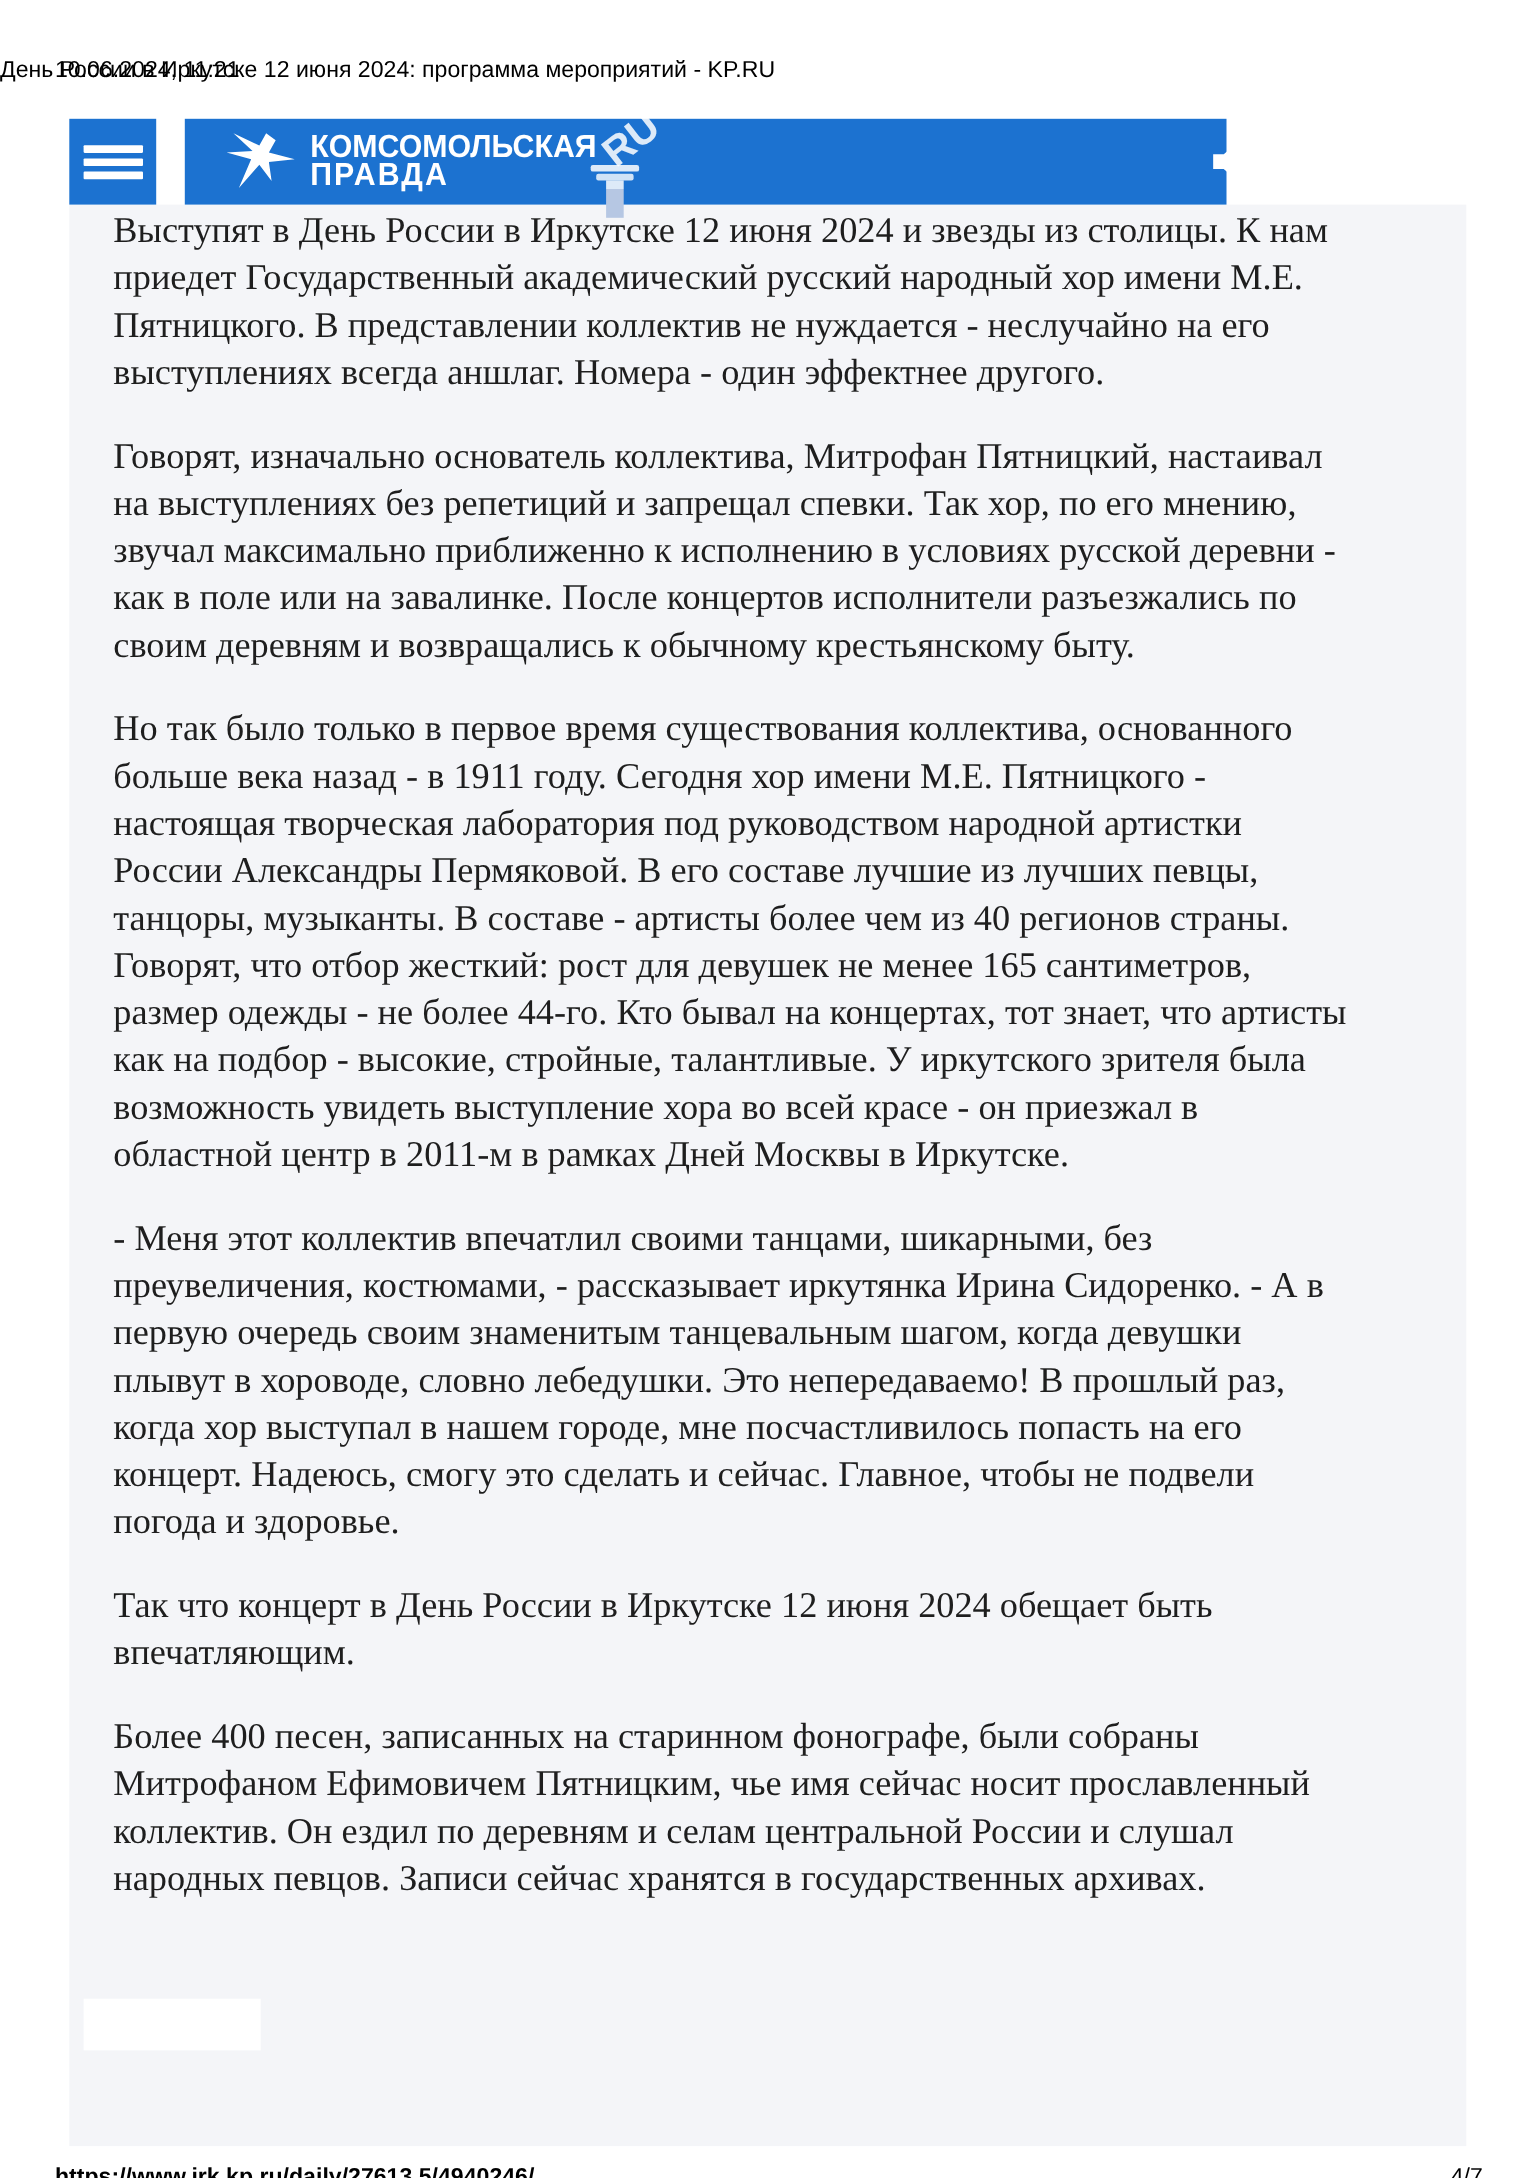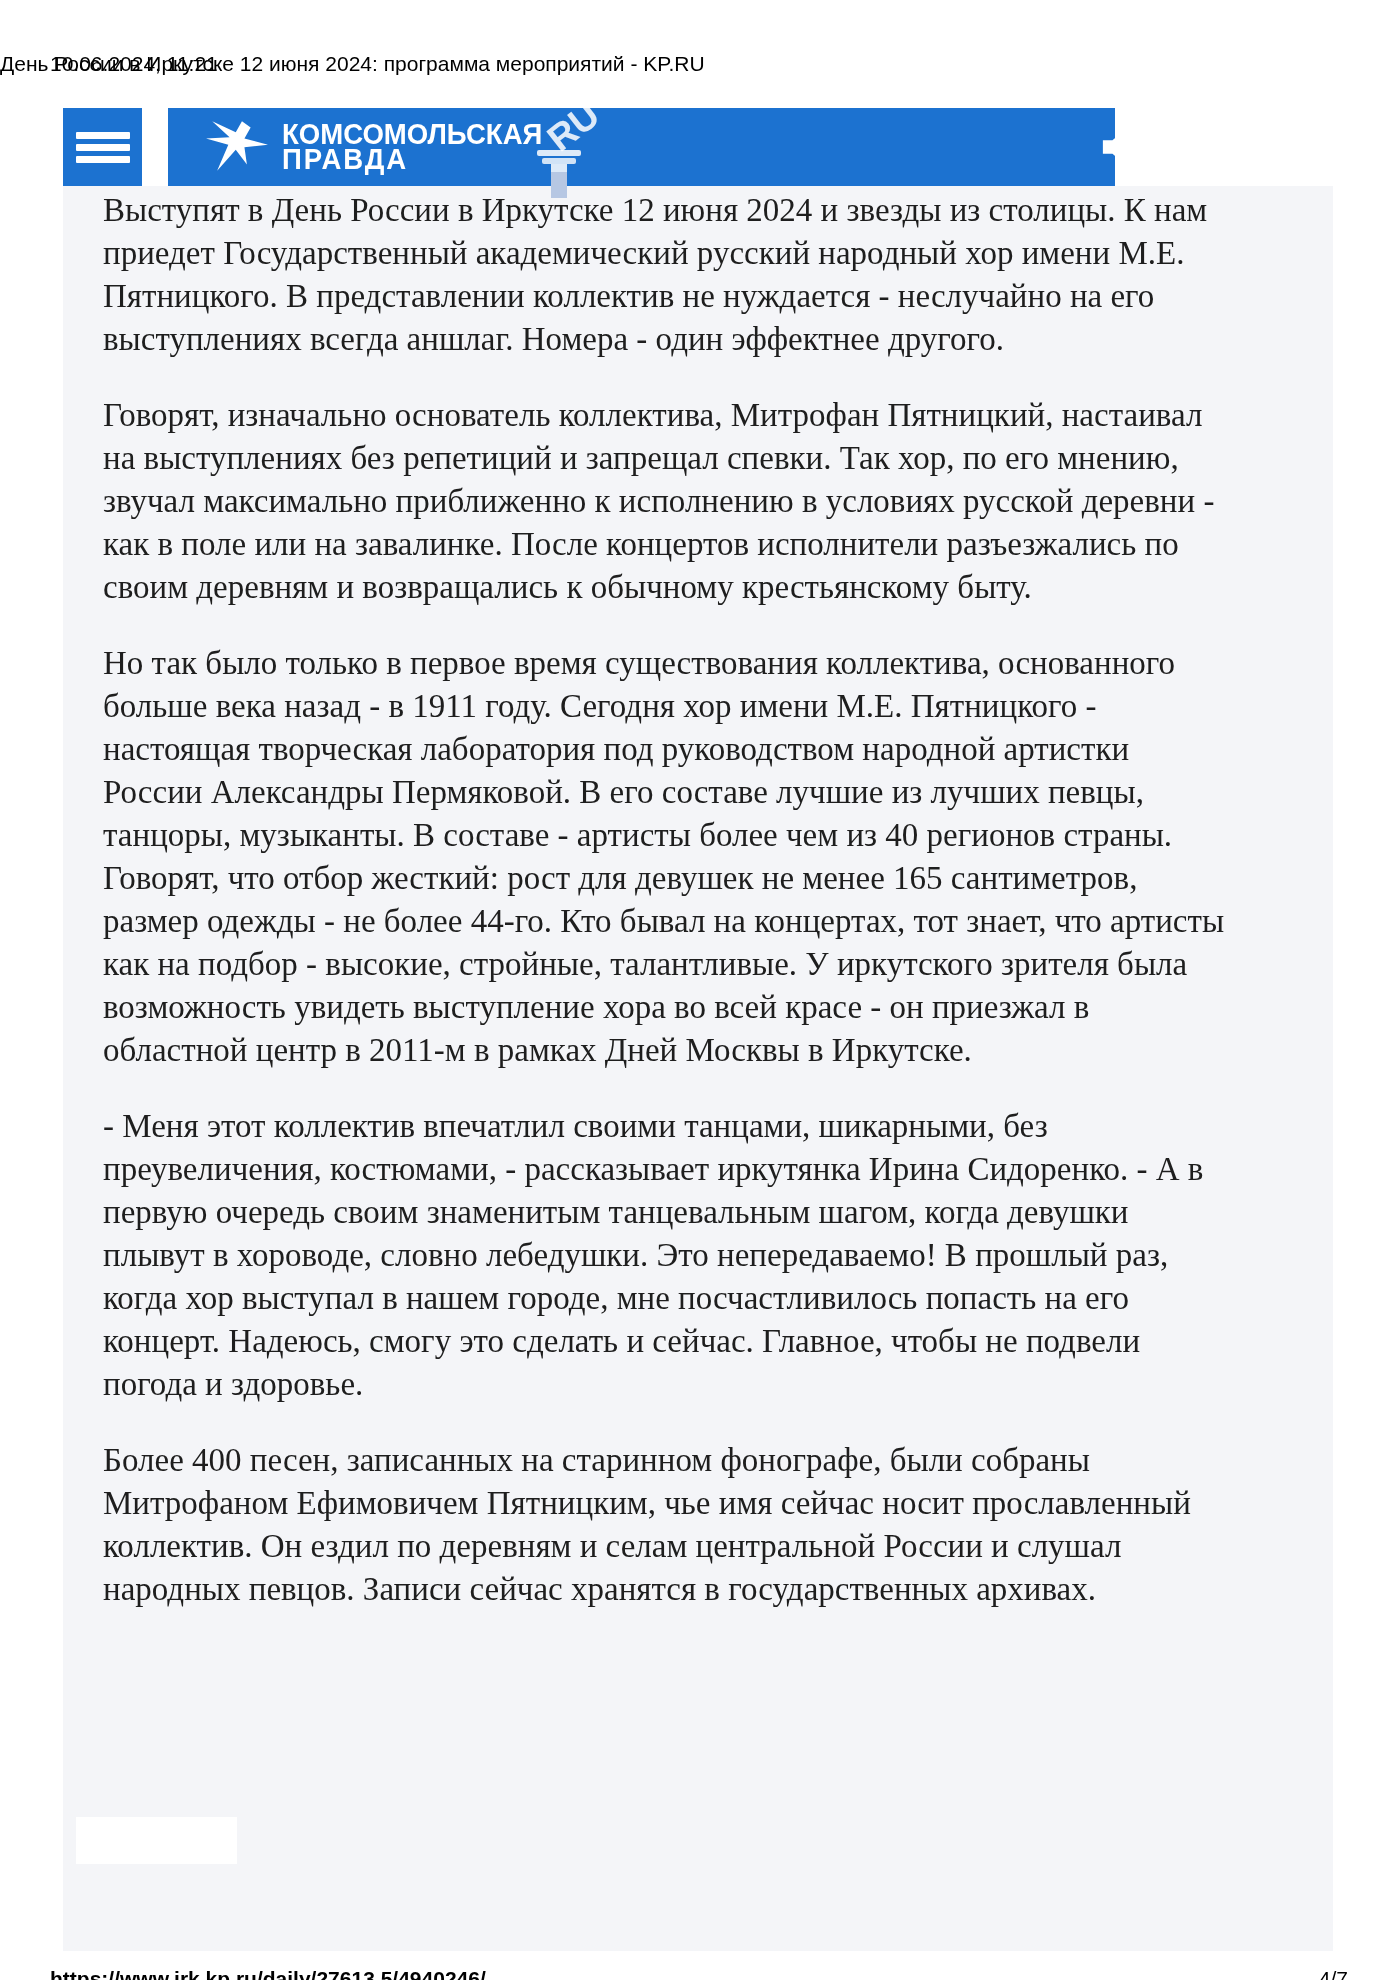--- a/index.html
+++ b/index.html
@@ -119,20 +119,22 @@
 как на подбор - высокие, стройные, талантливые. У иркутского зрителя была
 возможность увидеть выступление хора во всей красе - он приезжал в
 областной центр в 2011-м в рамках Дней Москвы в Иркутске.</p>
       <p>- Меня этот коллектив впечатлил своими танцами, шикарными, без
 преувеличения, костюмами, - рассказывает иркутянка Ирина Сидоренко. - А в
 первую очередь своим знаменитым танцевальным шагом, когда девушки
 плывут в хороводе, словно лебедушки. Это непередаваемо! В прошлый раз,
 когда хор выступал в нашем городе, мне посчастливилось попасть на его
 концерт. Надеюсь, смогу это сделать и сейчас. Главное, чтобы не подвели
 погода и здоровье.</p>
+      <p>Так что концерт в День России в Иркутске 12 июня 2024 обещает быть
+впечатляющим.</p>
       <p>Более 400 песен, записанных на старинном фонографе, были собраны
 Митрофаном Ефимовичем Пятницким, чье имя сейчас носит прославленный
 коллектив. Он ездил по деревням и селам центральной России и слушал
 народных певцов. Записи сейчас хранятся в государственных архивах.</p>
     </div>
     <div class="white-box"></div>
   </div>
 
   <div class="print-url">https://www.irk.kp.ru/daily/27613.5/4940246/</div>
   <div class="print-page">4/7</div>

